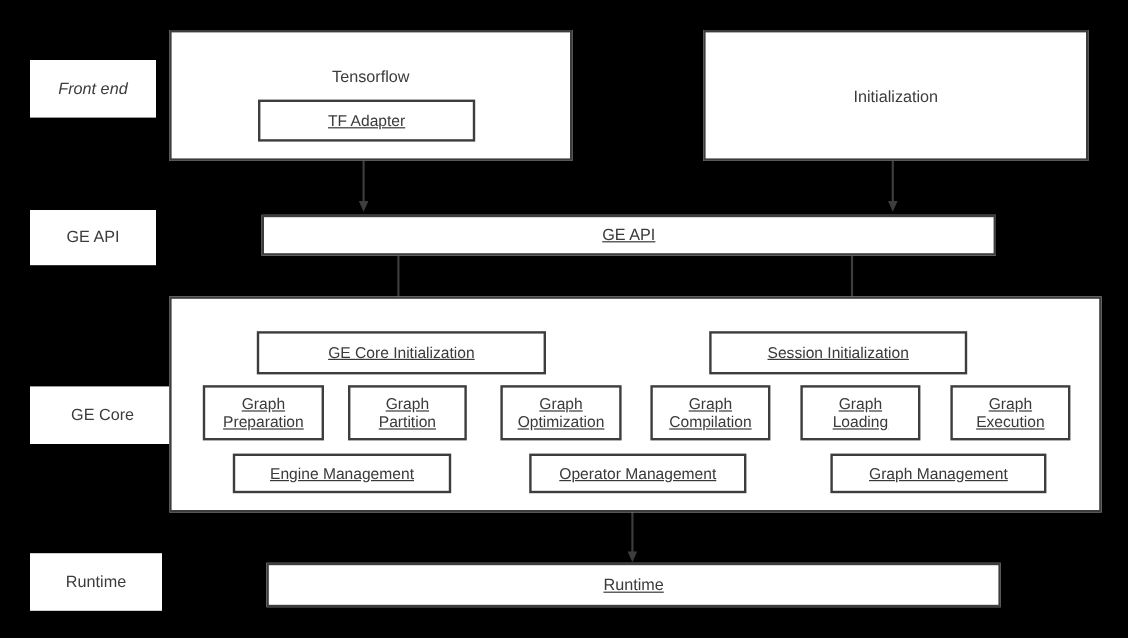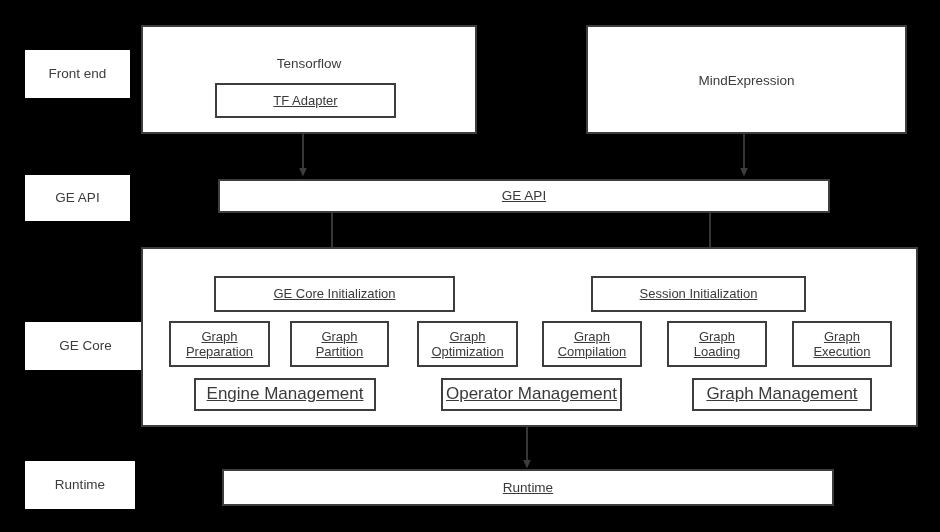--- a/index.html
+++ b/index.html
@@ -52,21 +52,21 @@
     left: 0;
     right: 0;
     text-align: center;
     color: #3c3c3c;
     font-size: 13.5px;
   }
   .unit {
     font-size: 13px;
   }
   .unit-small {
-    font-size: 17px;
+    font-size: 13px;
   }
   .bar {
     font-size: 13.5px;
   }
   
   #arrows {
     position: absolute;
     left: 0;
     top: 0;
     width: 940px;
@@ -90,21 +90,21 @@
 
     <line x1="744" y1="130" x2="744" y2="172" stroke="#3d3d3d" stroke-width="1.8" marker-end="url(#arrowhead)"></line>
 
     <line x1="332" y1="213" x2="332" y2="268" stroke="#3d3d3d" stroke-width="1.8" marker-end="url(#arrowhead)"></line>
 
     <line x1="710" y1="213" x2="710" y2="268" stroke="#3d3d3d" stroke-width="1.8" marker-end="url(#arrowhead)"></line>
 
     <line x1="527" y1="423" x2="527" y2="464" stroke="#3d3d3d" stroke-width="1.8" marker-end="url(#arrowhead)"></line>
   </svg>
 
-  <div class="box stage-label" style="left:25px; top:50px; width:105px; height:48px;">
+  <div class="box stage-label" style="left:25px; top:50px; width:105px; height:48px;font-style:italic;">
     <span>Front end</span>
   </div>
 
   <div class="box stage-label" style="left:25px; top:175px; width:105px; height:46px;">
     <span>GE API</span>
   </div>
 
   <div class="box stage-label" style="left:25px; top:322px; width:121px; height:48px;">
     <span>GE Core</span>
   </div>
@@ -114,21 +114,21 @@
   </div>
 
   <div class="group" style="position:absolute; left:141px; top:25px; width:332px; height:105px;">
     <div class="group-title" style="top:29px;">Tensorflow</div>
     <div class="box outline unit" style="left:72px; top:56px; width:181px; height:35px;">
       <span>TF Adapter</span>
     </div>
   </div>
 
   <div class="group" style="position:absolute; left:586px; top:25px; width:317px; height:105px;">
-    <div class="group-title" style="top:46px;">MindExpression</div>
+    <div class="group-title" style="top:46px;">Initialization</div>
   </div>
 
   <div class="box outline bar" style="left:218px; top:179px; width:612px; height:34px;">
     <span>GE API</span>
   </div>
 
   <div class="group" style="position:absolute; left:141px; top:247px; width:773px; height:176px;">
 
     <div class="box outline unit" style="left:71px; top:27px; width:241px; height:36px;">
       <span>GE Core Initialization</span>

